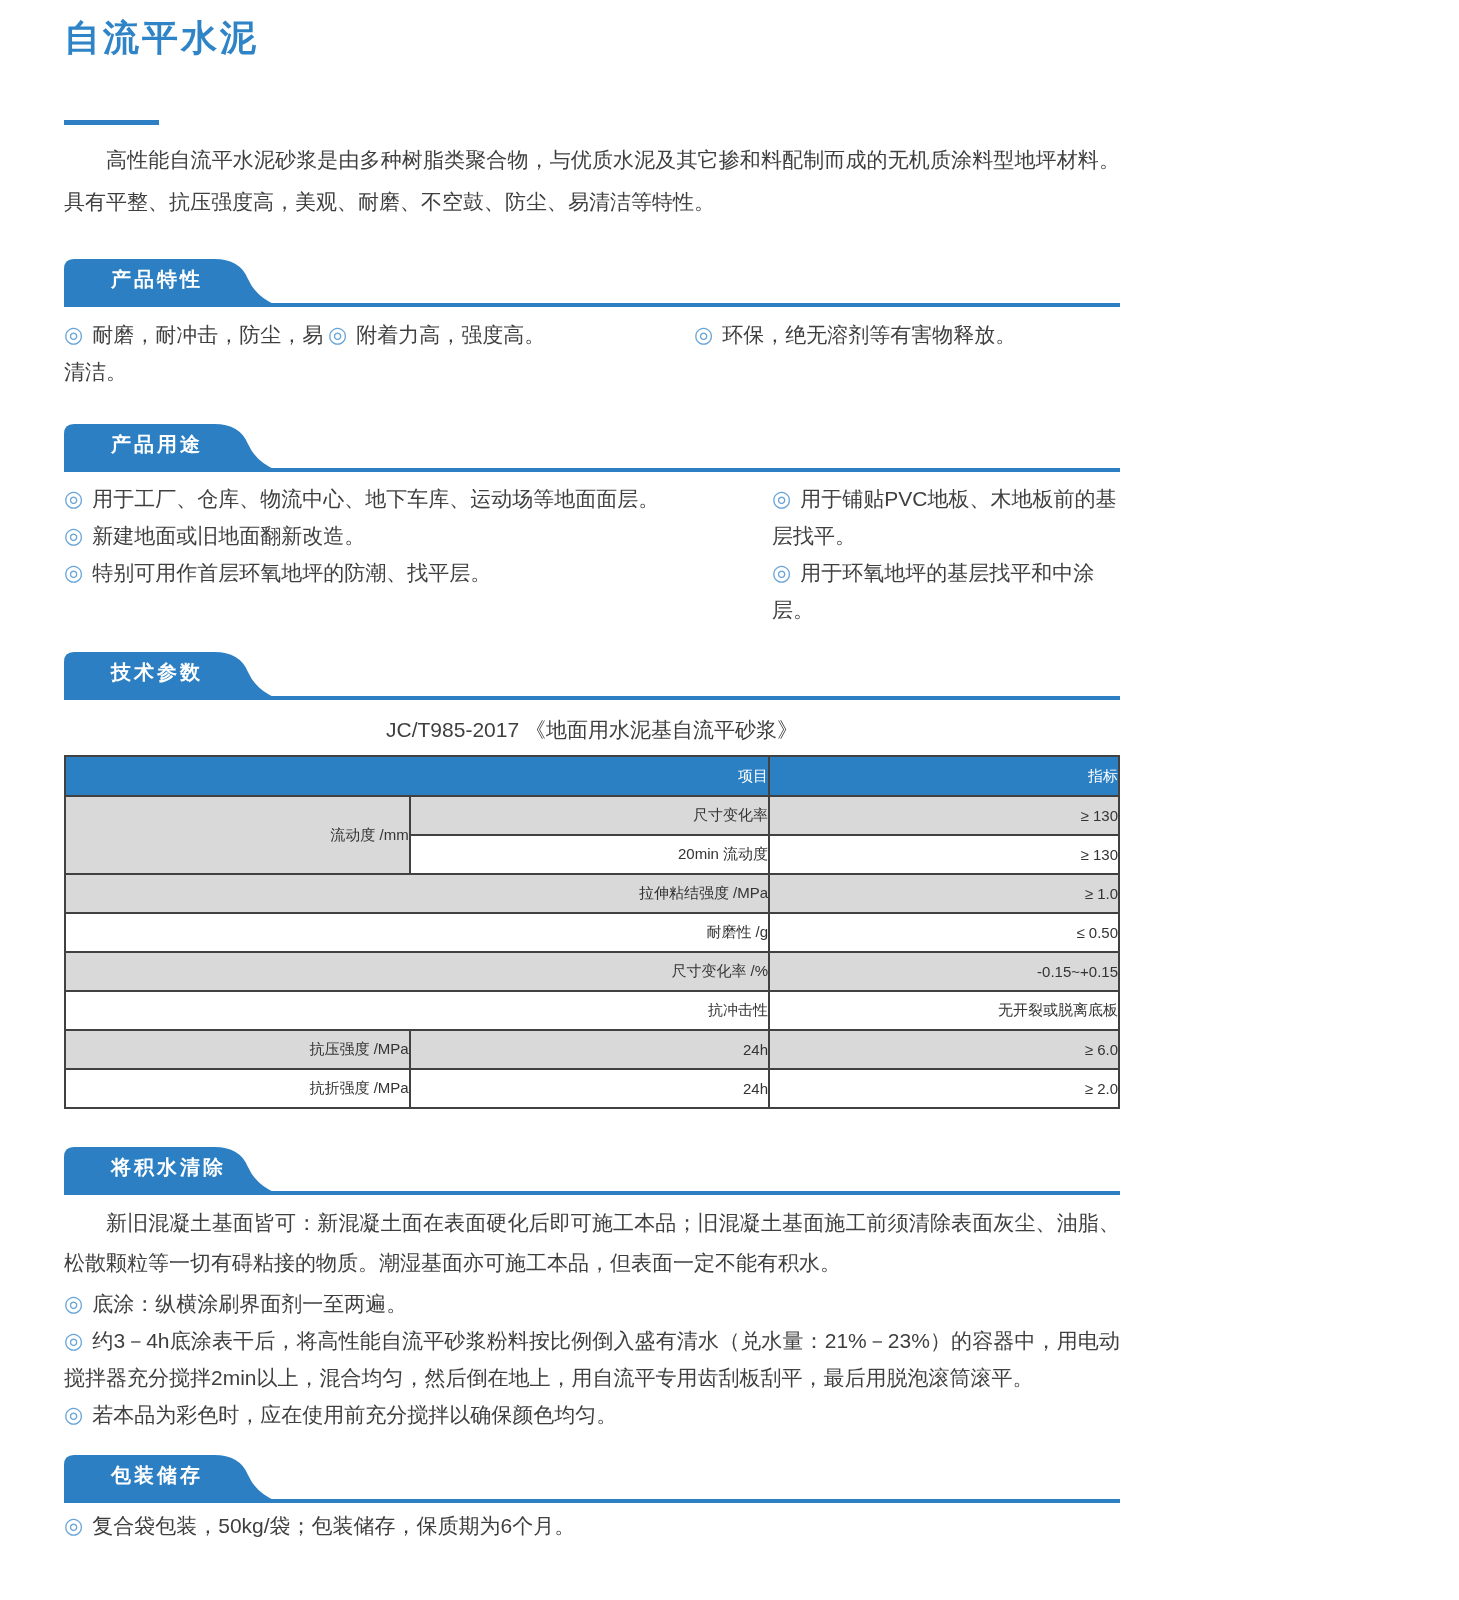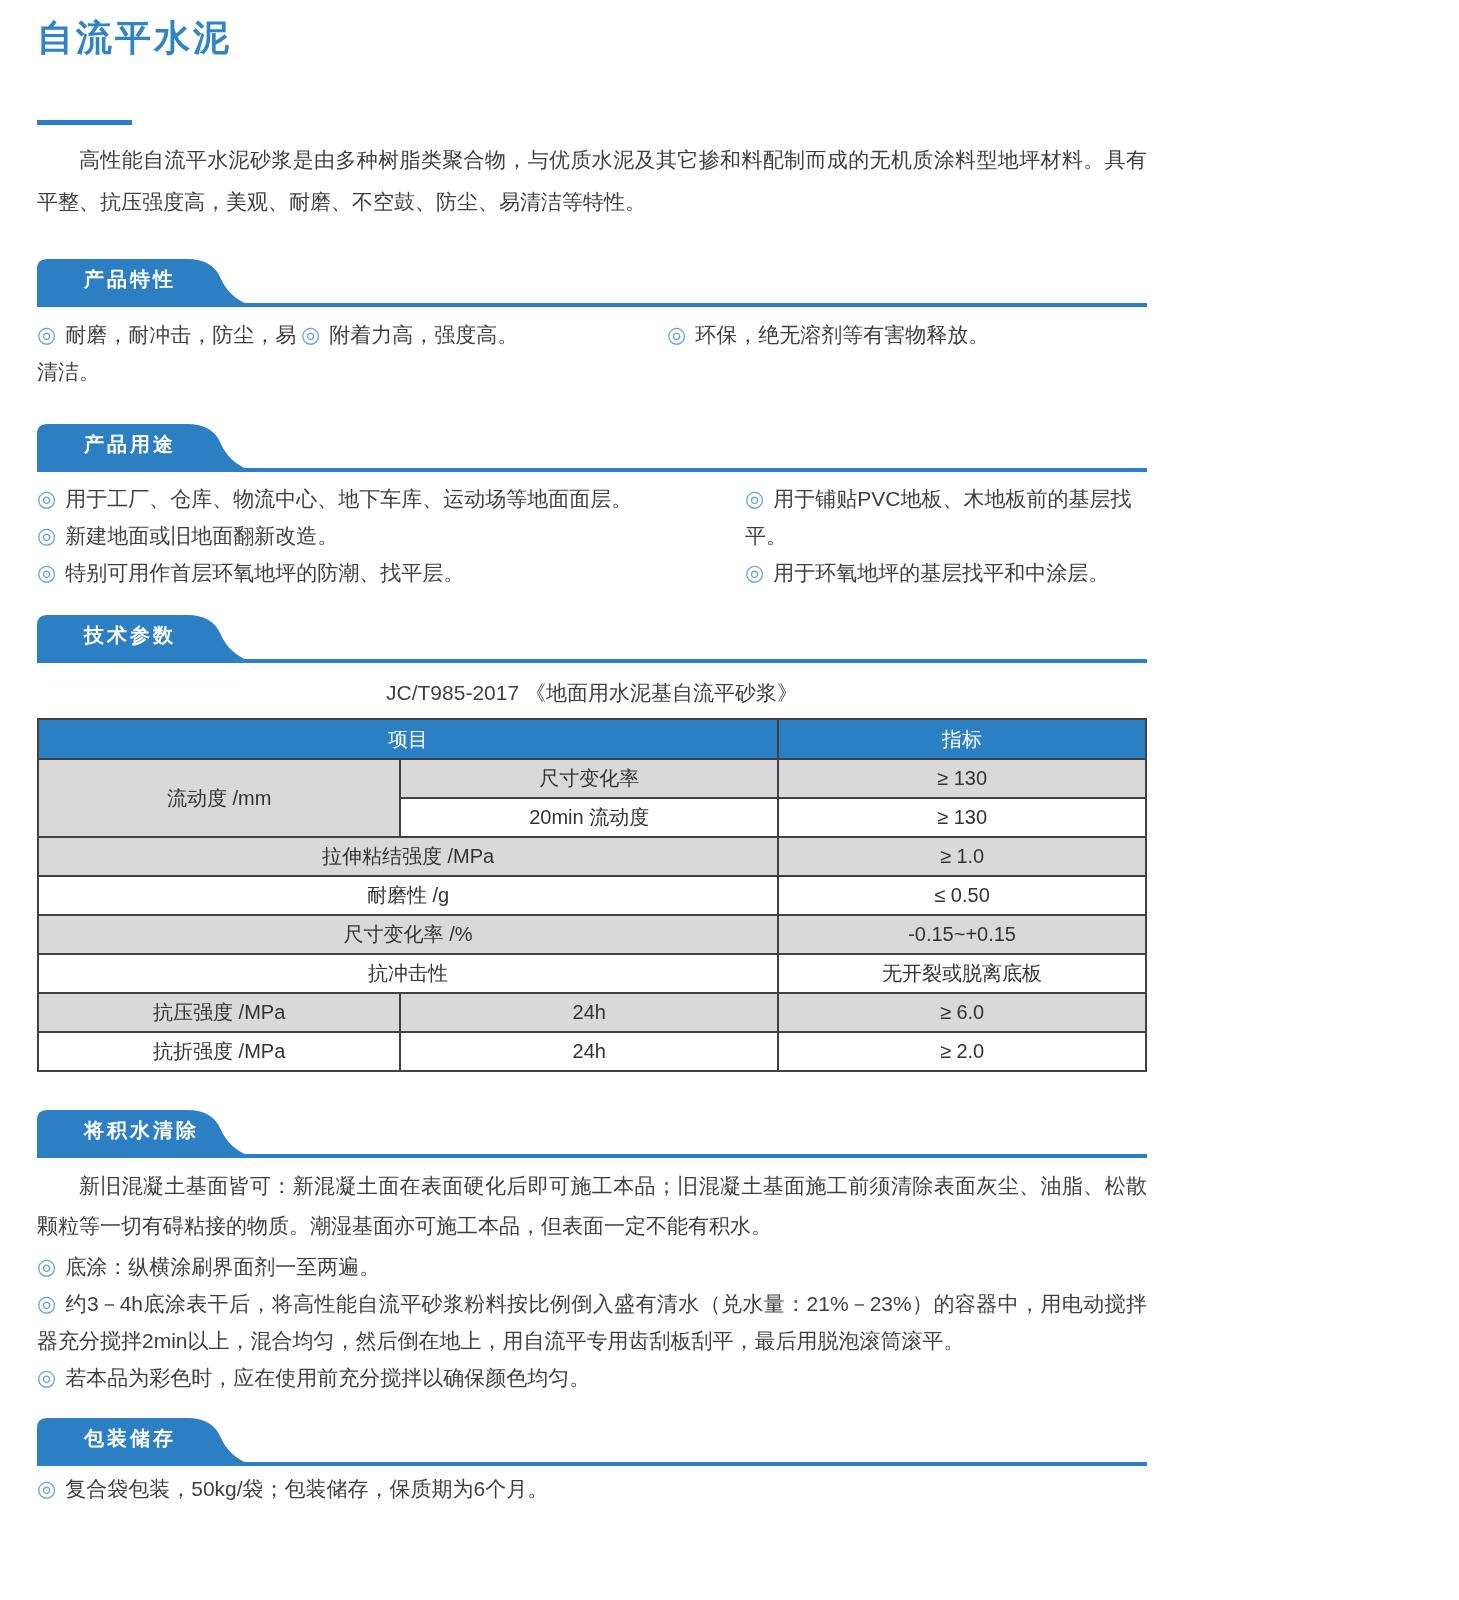--- a/index.html
+++ b/index.html
@@ -2,21 +2,21 @@
 <html lang="zh"><head>
 <meta charset="utf-8">
 <style>
   html,body{margin:0;padding:0;background:#ffffff;}
   body{
     width:1459px;min-height:1600px;
     font-family:"Liberation Sans","DejaVu Sans",sans-serif;
     color:#3f3f3f;font-size:21px;
     overflow:hidden;
   }
-  .page{padding:0 37px;box-sizing:border-box;width:1184px;}
+  .page{padding:0 64px;box-sizing:border-box;width:1184px;}
 
   
   .doc-title{
     margin:14px 0 0 0;font-size:36px;font-weight:bold;color:#2e84c6;
     letter-spacing:3px;line-height:48px;
   }
   .title-underline{width:95px;height:5px;background:#2b7fc2;margin-top:58px;}
 
   .intro{margin:14px 0 0 0;line-height:42px;text-indent:2em;text-align:justify;color:#3f3f3f;}
 
@@ -38,21 +38,21 @@
   .feat-row .bullet:nth-child(2){width:366px;}
 
   .uses-wrap{display:flex;margin-top:8px;}
   .uses-left{width:708px;}
   .uses-right{flex:1;}
 
   
   .spec-caption{margin:12px 0 0 0;text-align:center;line-height:36px;color:#3f3f3f;}
   table.spec{
     width:100%;border-collapse:collapse;table-layout:fixed;
-    margin-top:7px;text-align:center;color:#333333;font-size:20px;
+    margin-top:7px;text-align:right;color:#333333;font-size:15px;
   }
   table.spec th,table.spec td{border:2px solid #414141;padding:0;font-weight:normal;}
   table.spec th{height:38px;background:#2b80c4;color:#ffffff;}
   table.spec td{height:37px;background:#ffffff;}
   table.spec td.g{background:#d9d9d9;}
   .cw1{width:32.7%;} .cw2{width:34.1%;} .cw3{width:33.2%;}
 
   
   .proc-para{margin:8px 0 2px 0;line-height:40px;text-indent:2em;text-align:justify;}
   .proc-list .bullet{line-height:37px;text-align:justify;}

